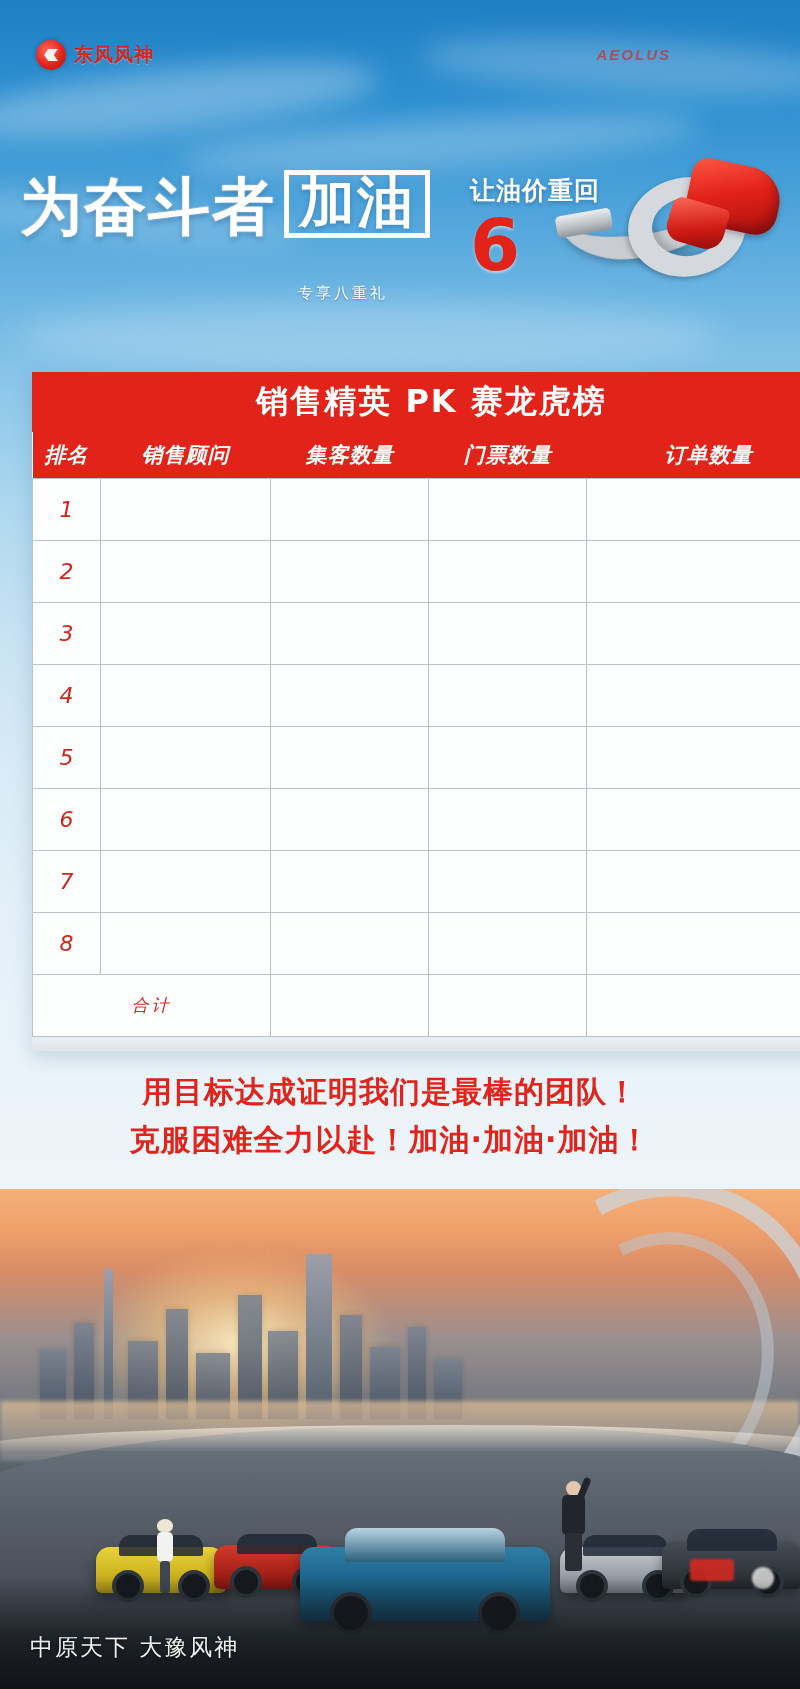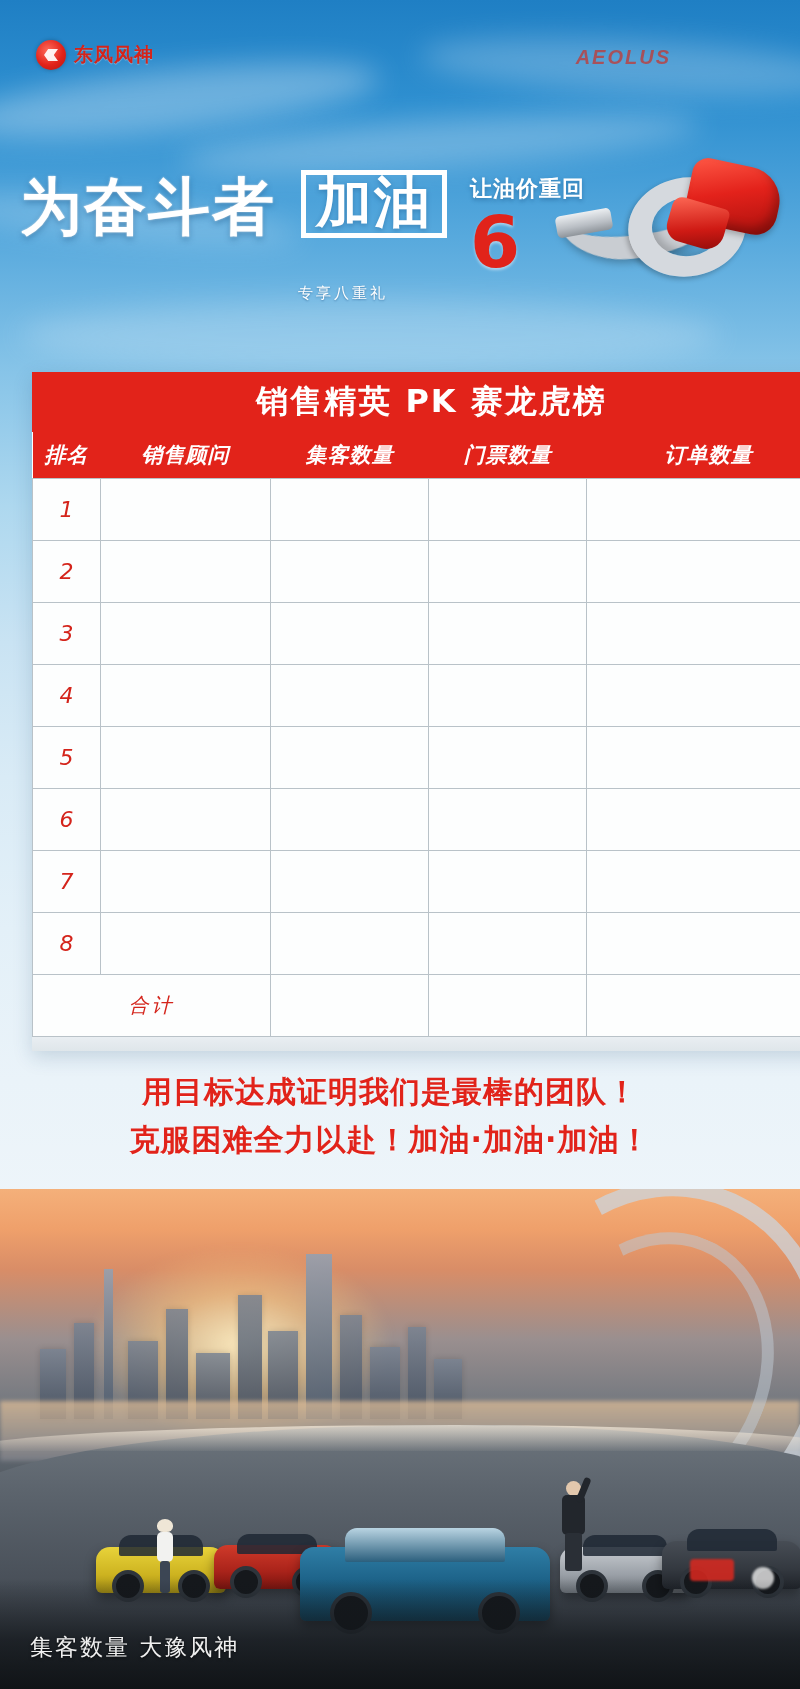--- a/index.html
+++ b/index.html
@@ -81,42 +81,42 @@
     font-size: 19px;
     font-weight: bold;
     color: #d4241b;
     letter-spacing: 1px;
     white-space: nowrap;
     text-shadow: 0 1px 1px rgba(255,255,255,.35);
   }
   .logo-right {
     position: absolute;
     right: 36px; top: 12px;
-    font-size: 20px;
+    font-size: 15px;
     font-weight: bold;
     color: #c8342c;
     opacity: .72;
     letter-spacing: 2px;
     font-style: italic;
     white-space: nowrap;
     text-align: center;
   }
 
   
   .headline {
     position: absolute;
     left: 0; top: 160px;
     width: 800px; height: 170px;
   }
   .hl-main {
     position: absolute;
     left: 20px; top: 10px;
     display: flex;
     align-items: flex-end;
-    gap: 19px;
+    gap: 2px;
   }
   .hl-white {
     font-size: 62px;
     line-height: 62px;
     font-weight: bold;
     color: #ffffff;
     letter-spacing: 2px;
     text-shadow: 0 3px 6px rgba(10,60,110,0.35), 0 0 2px rgba(255,255,255,0.9);
     font-family: "DejaVu Sans", sans-serif;
   }
@@ -168,21 +168,21 @@
     white-space: nowrap;
   }
 
   
   .fuel-text {
     position: absolute;
     left: 470px; top: 14px;
     width: 330px;
   }
   .fuel-line1 {
-    font-size: 22px;
+    font-size: 25px;
     font-weight: bold;
     color: #ffffff;
     letter-spacing: 1px;
     font-family: "DejaVu Sans", sans-serif;
     text-shadow: 0 2px 4px rgba(10,60,110,.4);
   }
   .fuel-line2 {
     margin-top: 2px;
     display: flex;
     align-items: baseline;
@@ -297,21 +297,21 @@
     text-align: center;
     color: #d4241b;
     font-size: 22px;
     font-family: "DejaVu Sans", sans-serif;
   }
   table.rank td.idx {
     color: #d4241b;
     font-size: 22px;
   }
   table.rank tr.total td.idx {
-    font-size: 20px;
+    font-size: 17px;
     letter-spacing: 3px;
     margin-top: 8px;
   }
   table.rank td.blank { color: transparent; }
   .card-foot {
     height: 14px;
     background: linear-gradient(180deg,#e9eef2,#dfe6ea);
   }
 
   
@@ -690,16 +690,16 @@
       <span class="head"></span>
       <span class="body"></span>
       <span class="arm"></span>
       <span class="legs"></span>
     </div>
 
     <div class="badge"></div>
     <div class="badge2"></div>
 
     <div class="bottom-fade"></div>
-    <div class="footer-text">集客数量 大豫风神</div>
+    <div class="footer-text">中原天下 大豫风神</div>
   </div>
 
 </div>
 
 </body></html>

